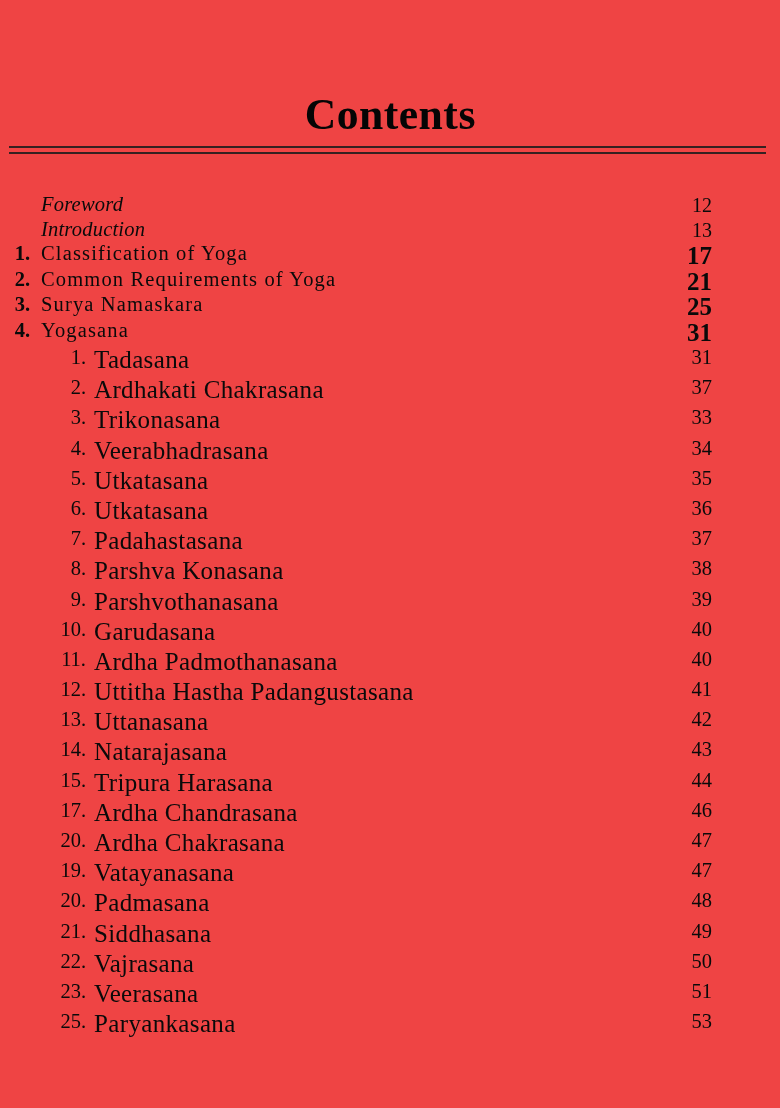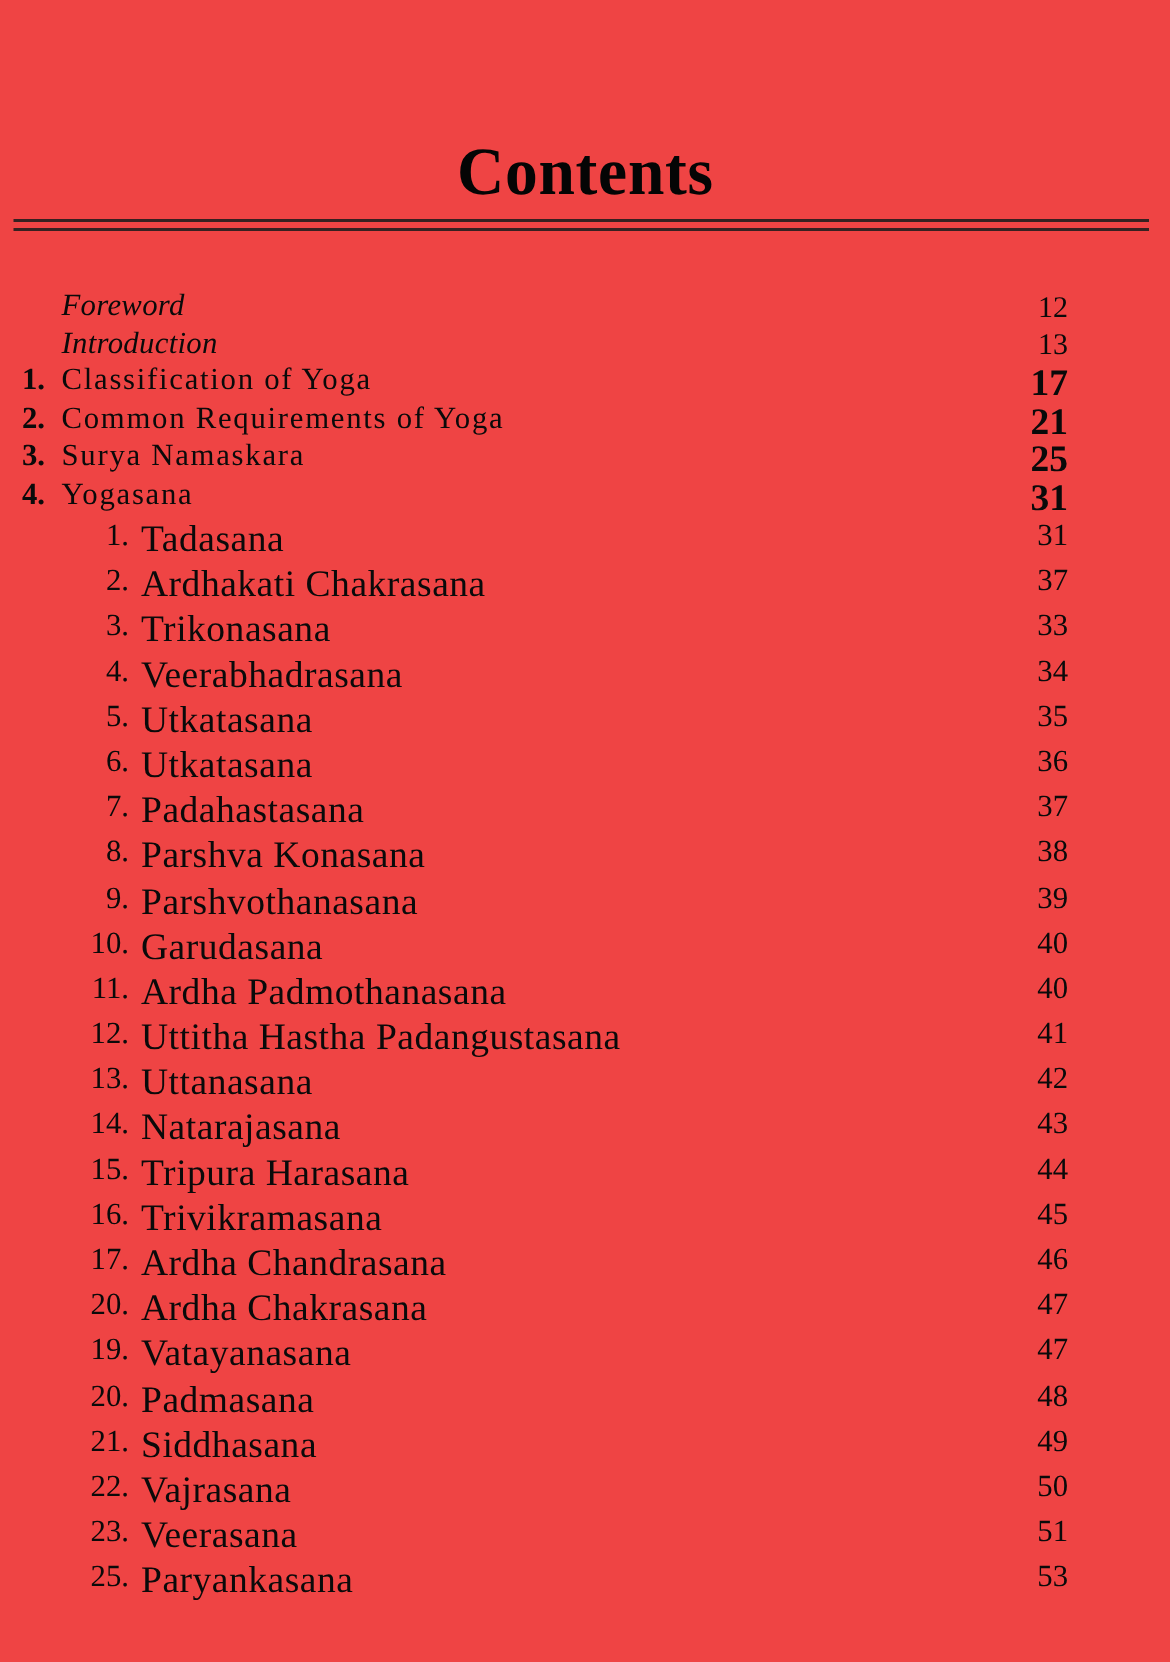--- a/index.html
+++ b/index.html
@@ -264,25 +264,20 @@
           <span class="num">14.</span>
           <span class="label">Natarajasana</span>
           <span class="page-no">43</span>
         </div>
         <div class="toc-row sub">
           <span class="num">15.</span>
           <span class="label">Tripura Harasana</span>
           <span class="page-no">44</span>
         </div>
         <div class="toc-row sub">
-          <span class="num">16.</span>
-          <span class="label">Trivikramasana</span>
-          <span class="page-no">45</span>
-        </div>
-        <div class="toc-row sub">
           <span class="num">17.</span>
           <span class="label">Ardha Chandrasana</span>
           <span class="page-no">46</span>
         </div>
         <div class="toc-row sub">
           <span class="num">20.</span>
           <span class="label">Ardha Chakrasana</span>
           <span class="page-no">47</span>
         </div>
         <div class="toc-row sub">

